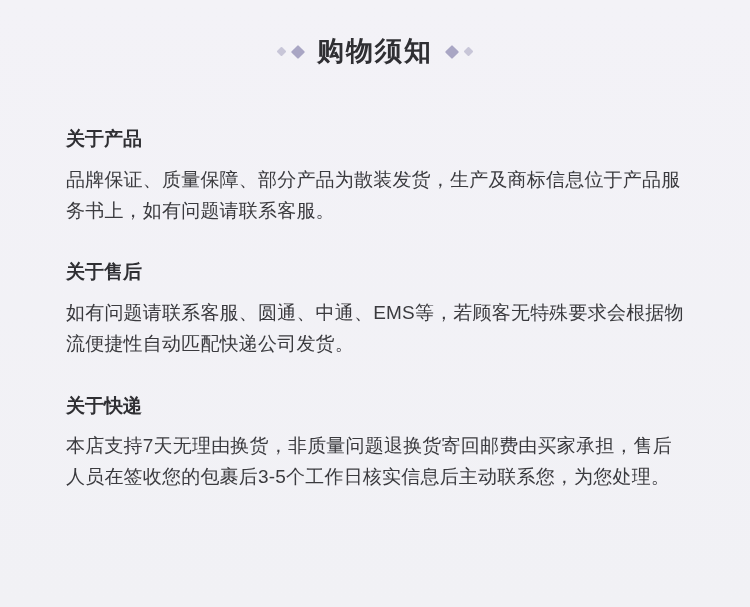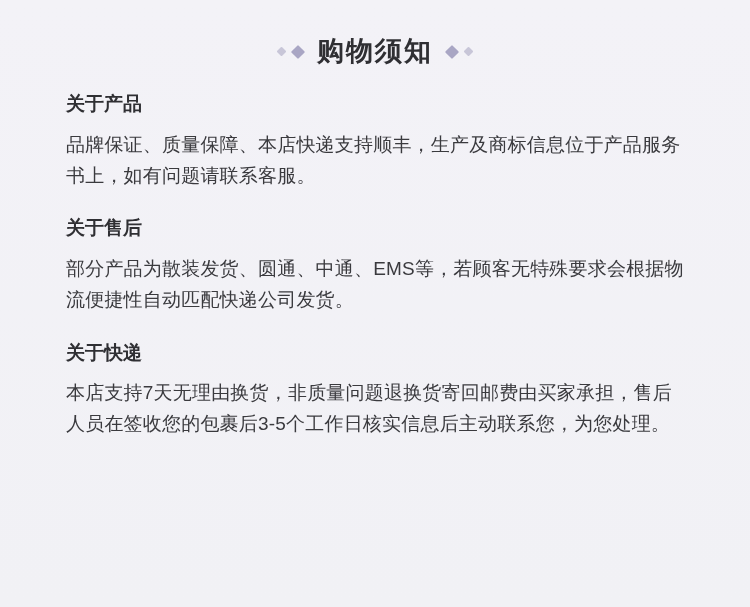--- a/index.html
+++ b/index.html
@@ -50,20 +50,21 @@
   .dot.big {
     width: 10px;
     height: 10px;
     background: #a9a6c4;
   }
   .content {
     padding: 28px 66px 0 66px;
   }
   .section {
     margin-bottom: 10px;
+    margin-top: 35px;
   }
   .section-heading {
     font-size: 19px;
     font-weight: bold;
     color: #2f2f33;
     margin: 26px 0 14px 0;
     line-height: 1.2;
   }
   .section:first-child .section-heading {
     margin-top: 0;
@@ -89,26 +90,26 @@
     <span class="deco">
       <span class="dot big"></span>
       <span class="dot"></span>
     </span>
   </div>
 
   <div class="content">
 
     <div class="section">
       <div class="section-heading">关于产品</div>
-      <div class="section-body">品牌保证、质量保障、本店快递支持顺丰，生产及商标信息位于产品服务书上，如有问题请联系客服。</div>
+      <div class="section-body">品牌保证、质量保障、部分产品为散装发货，生产及商标信息位于产品服务书上，如有问题请联系客服。</div>
     </div>
 
     <div class="section">
       <div class="section-heading">关于售后</div>
-      <div class="section-body">部分产品为散装发货、圆通、中通、EMS等，若顾客无特殊要求会根据物流便捷性自动匹配快递公司发货。</div>
+      <div class="section-body">如有问题请联系客服、圆通、中通、EMS等，若顾客无特殊要求会根据物流便捷性自动匹配快递公司发货。</div>
     </div>
 
     <div class="section">
       <div class="section-heading">关于快递</div>
       <div class="section-body">本店支持7天无理由换货，非质量问题退换货寄回邮费由买家承担，售后人员在签收您的包裹后3-5个工作日核实信息后主动联系您，为您处理。</div>
     </div>
 
   </div>
 </div>
 

